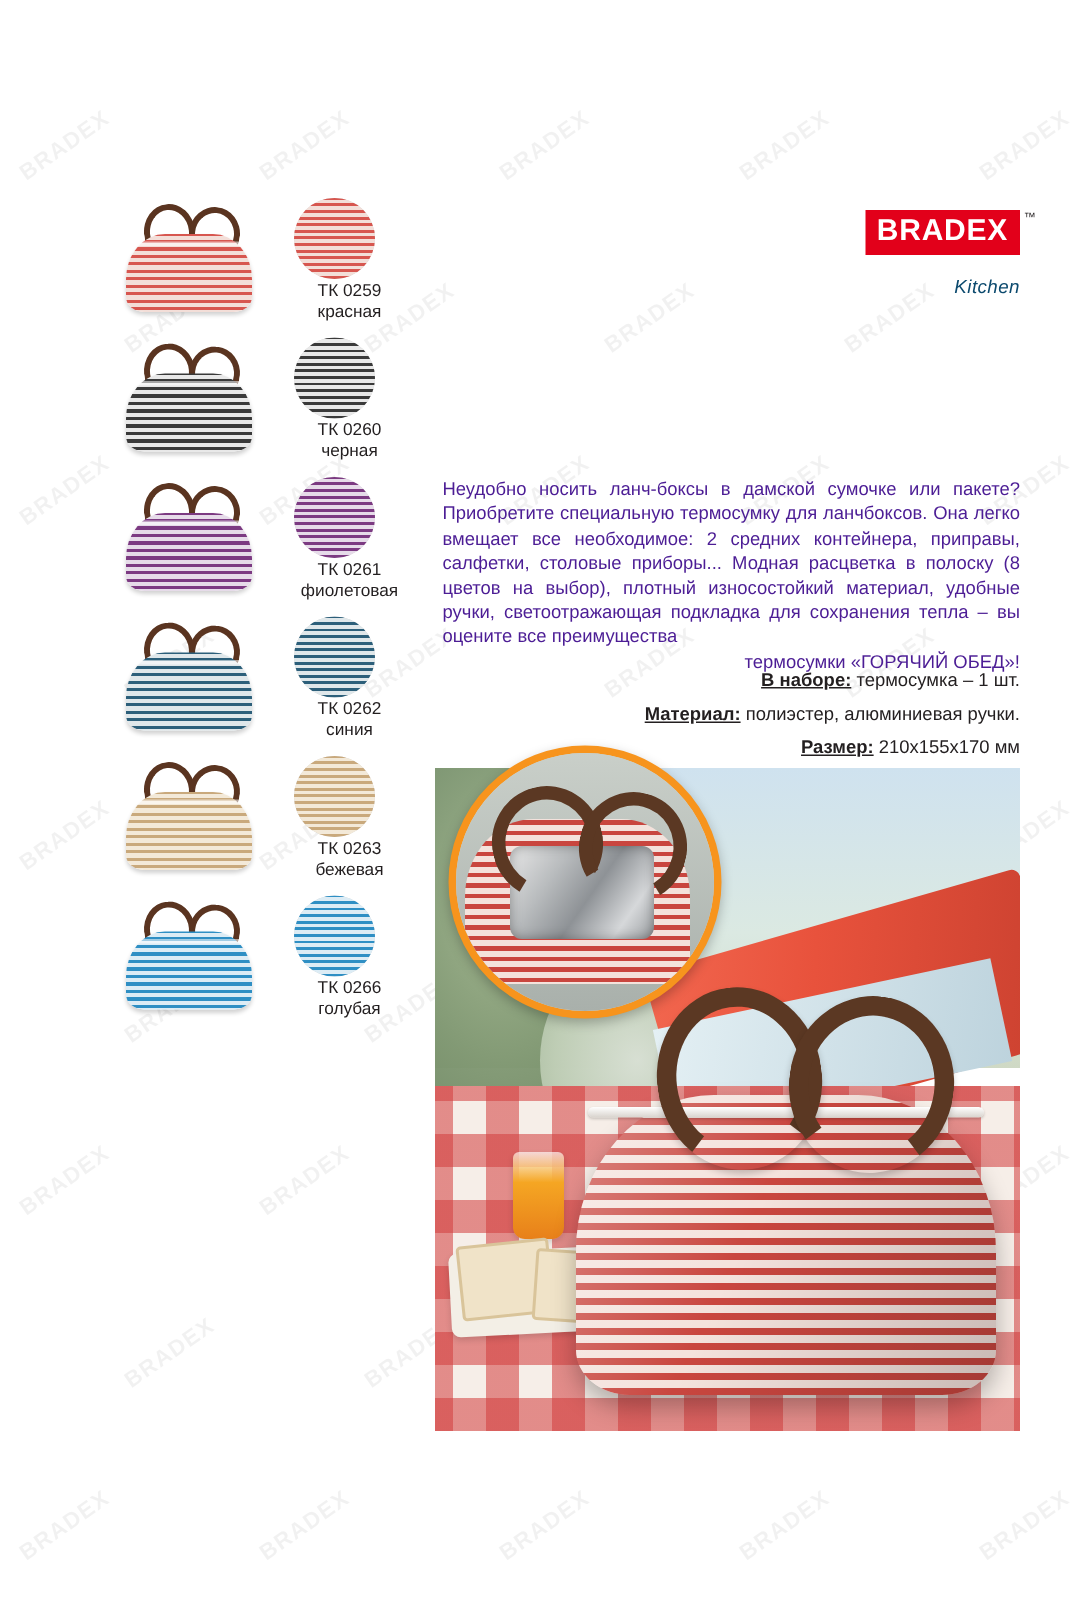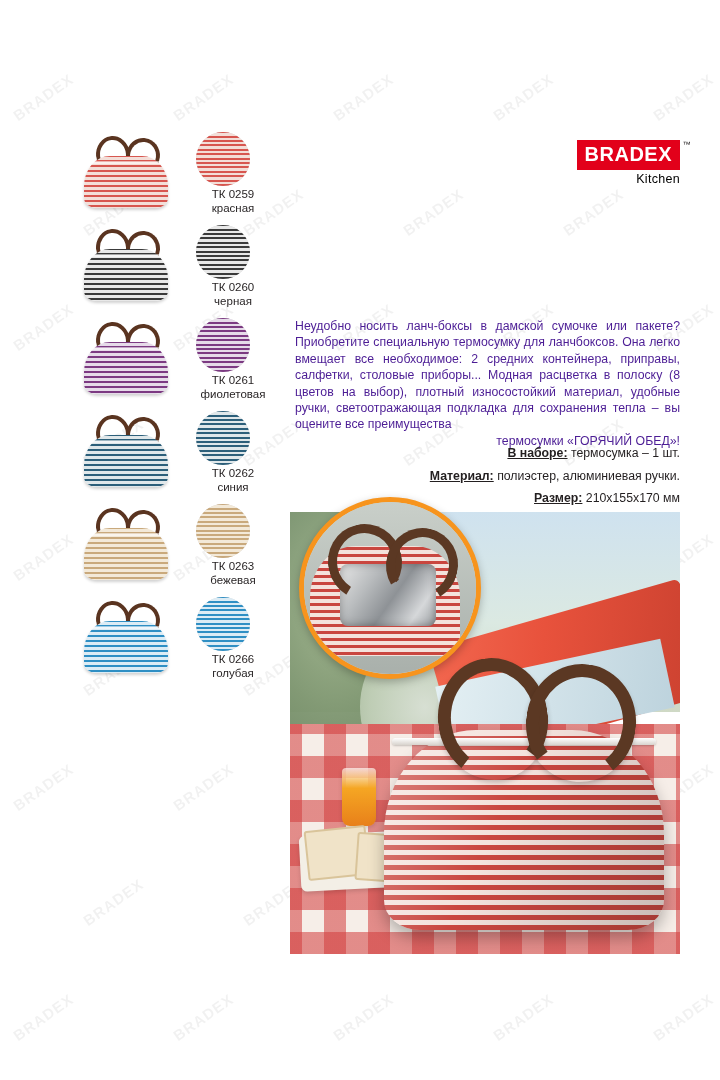--- a/index.html
+++ b/index.html
@@ -164,24 +164,25 @@
   .logo-tm {
     position: absolute;
     right: -11px;
     top: 0px;
     font-size: 8px;
     color: #231f20;
     font-weight: normal;
   }
   .logo-sub {
     display: block;
-    margin-top: 2px;
+    margin-top: 14px;
     font-size: 12.5px;
-    color: #000000;
+    color: #0c4a6e;
     letter-spacing: 0.3px;
+    font-style: italic;
   }
 
   .headline {
     position: absolute;
     left: 295px;
     right: 40px;
     top: 212px;
     text-align: right;
   }
   .h-line1 {

